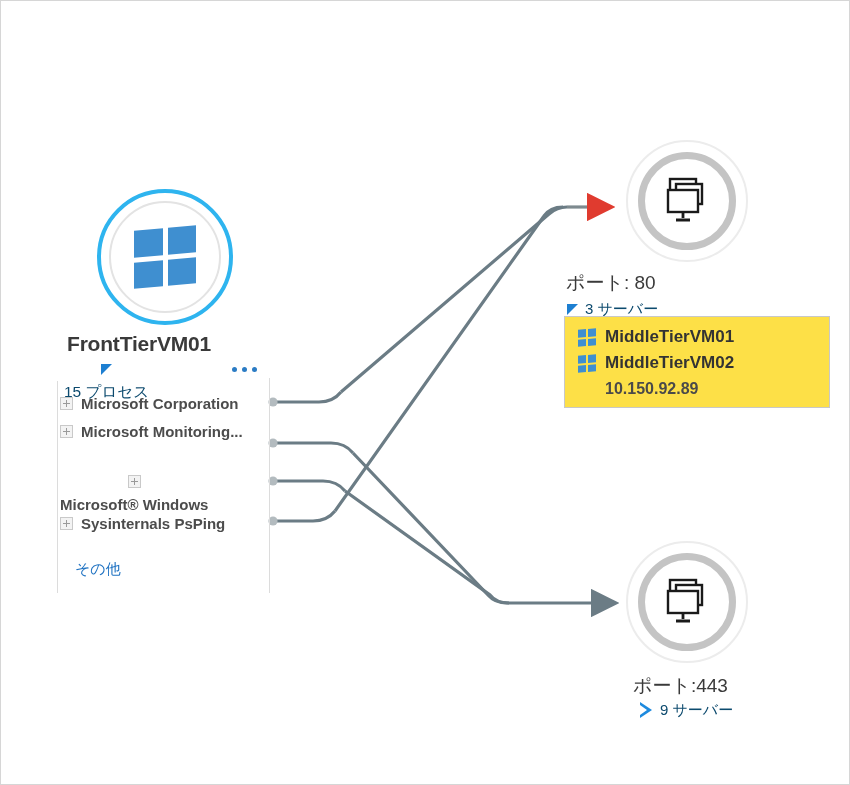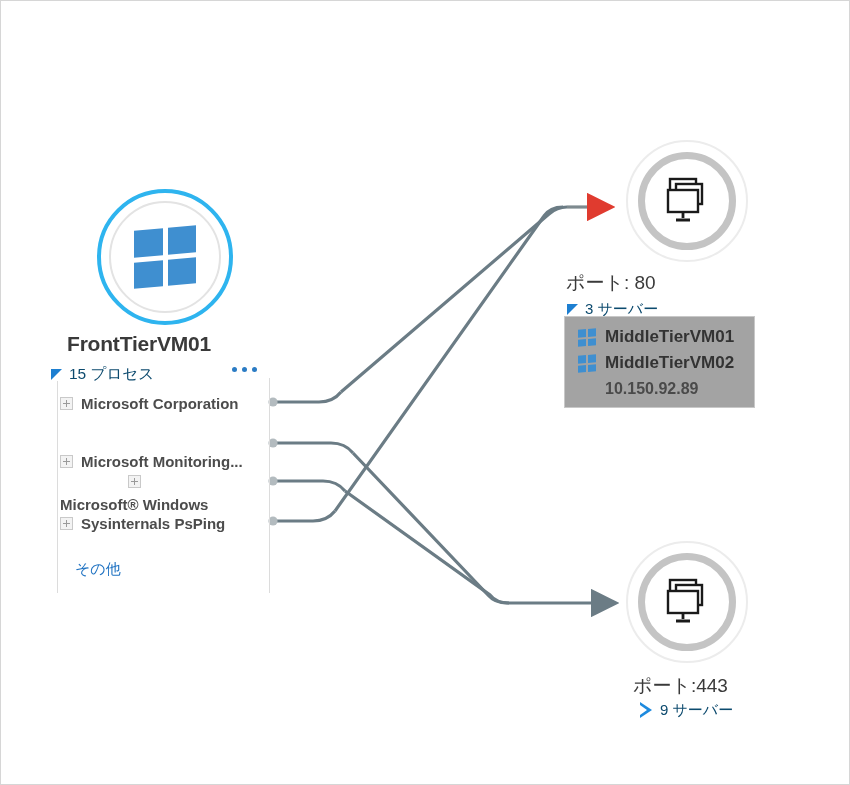--- a/index.html
+++ b/index.html
@@ -215,23 +215,23 @@
   .port-label {
     position: absolute;
     font-size: 19px;
     color: #3a3a3a;
     white-space: nowrap;
   }
   .server-box {
     position: absolute;
     left: 563px;
     top: 315px;
-    width: 191px;
+    width: 266px;
     border: 1px solid #c8c8c8;
-    background: #a3a3a3;
+    background: #fde047;
     box-sizing: border-box;
     padding: 7px 0 9px 0;
   }
   .server-row {
     display: flex;
     align-items: center;
     gap: 9px;
     padding: 3px 0 3px 13px;
     white-space: nowrap;
   }
@@ -307,39 +307,39 @@
         <i></i>
           <i></i>
           <i></i>
           <i></i>
       </div>
     </div>
   </div>
 
   <div class="node-title">FrontTierVM01</div>
 
-  <div class="expander-row" style="left:50px; top:363px;">
+  <div class="expander-row" style="left:63px; top:363px;flex-direction:column;">
     <span class="tri-expanded"></span>
     <span class="expander-text">15 プロセス</span>
   </div>
 
   <div class="ellipsis-menu">
     <span></span>
       <span></span>
       <span></span>
   </div>
 
   <div class="rail-left"></div>
   <div class="rail-right"></div>
 
   <div class="proc-item" style="top:394px;">
     <span class="plus-box"></span>
     <span class="proc-label">Microsoft Corporation</span>
   </div>
-  <div class="proc-item" style="top:452px;">
+  <div class="proc-item" style="top:422px;">
     <span class="plus-box"></span>
     <span class="proc-label">Microsoft Monitoring...</span>
   </div>
   <div class="proc-item" style="top:474px;flex-direction:column;">
     <span class="plus-box"></span>
     <span class="proc-label">Microsoft®  Windows</span>
   </div>
   <div class="proc-item" style="top:514px;text-align:right;">
     <span class="plus-box"></span>
     <span class="proc-label">Sysinternals PsPing</span>

